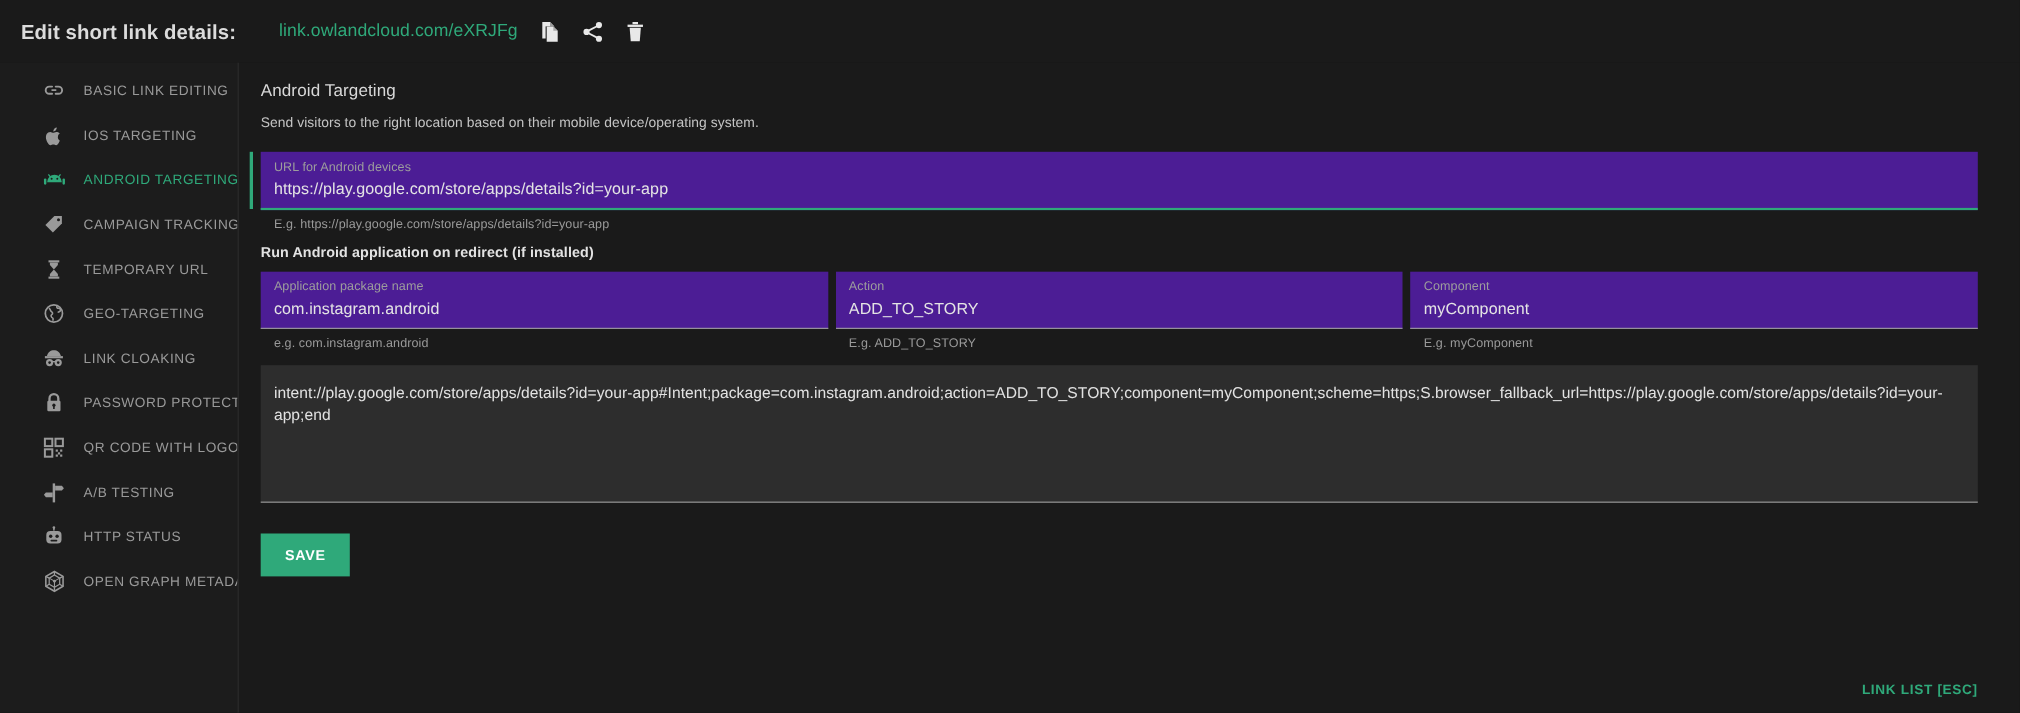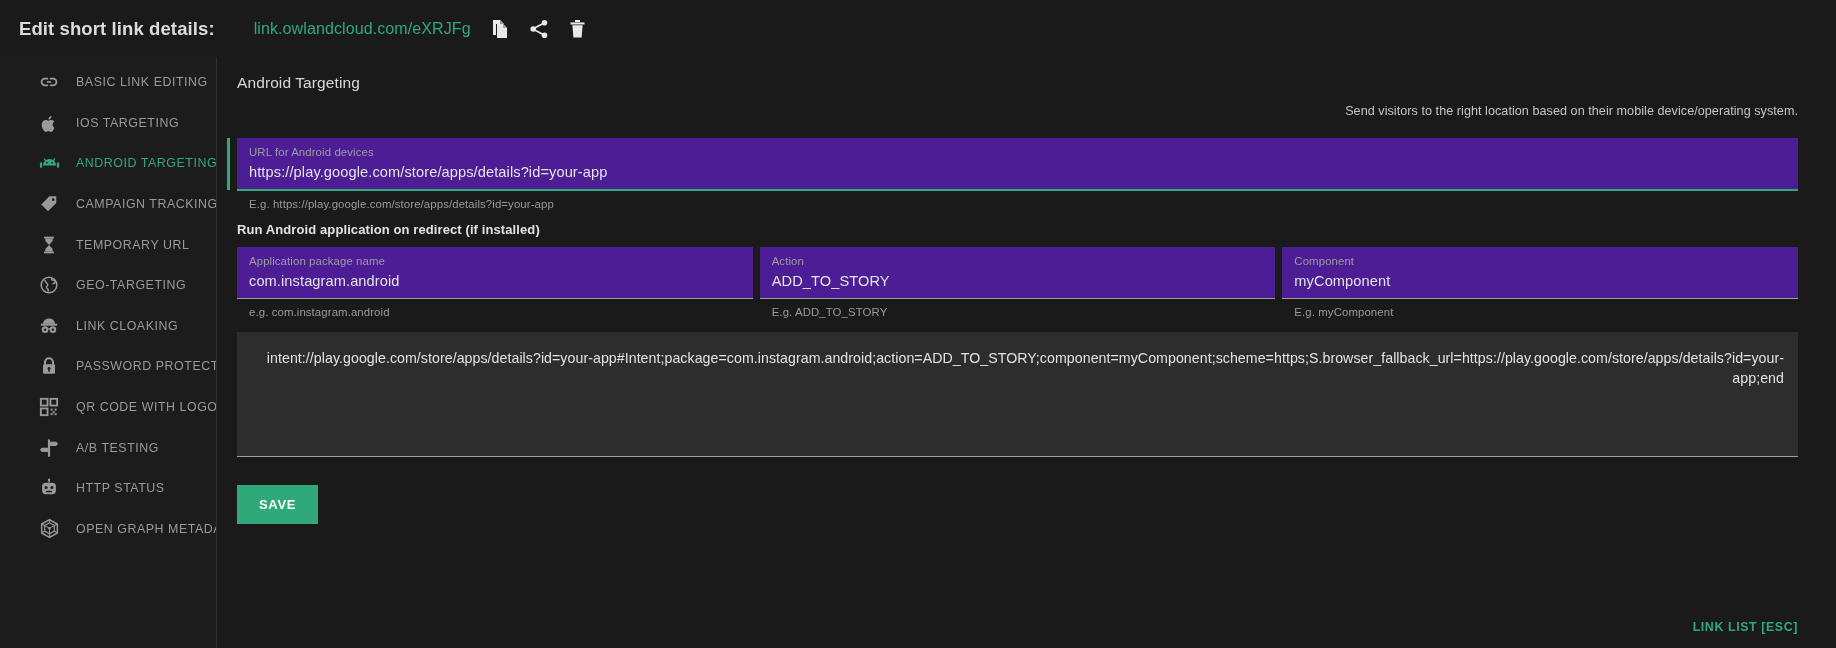--- a/index.html
+++ b/index.html
@@ -115,21 +115,20 @@
     color: #d8d8d8;
     font-weight: normal;
     letter-spacing: 0.1px;
     margin-bottom: 12px;
   }
   .sec-sub {
     font-size: 12.6px;
     color: #c4c4c4;
     letter-spacing: 0.05px;
     margin-bottom: 20px;
-    text-align: right;
   }
 
   
   .field {
     position: relative;
     background: #4c1d95;
     border-bottom: 1px solid #9e9e9e;
     padding: 7px 0 6px 12px;
     min-height: 52px;
   }
@@ -176,22 +175,21 @@
     gap: 7px;
   }
   .col3 { flex: 1 1 0; min-width: 0; }
 
   
   .preview {
     margin-top: 14px;
     background: #2d2d2d;
     border-bottom: 1px solid #9e9e9e;
     height: 125px;
-    padding: 16px 14px 0 12px;
-    text-align: right;
+    padding: 16px 26px 0 12px;
   }
   .preview-text {
     font-size: 14.2px;
     color: #e2e2e2;
     line-height: 20px;
     letter-spacing: 0.05px;
     word-break: break-word;
   }
 
   .save-btn {

